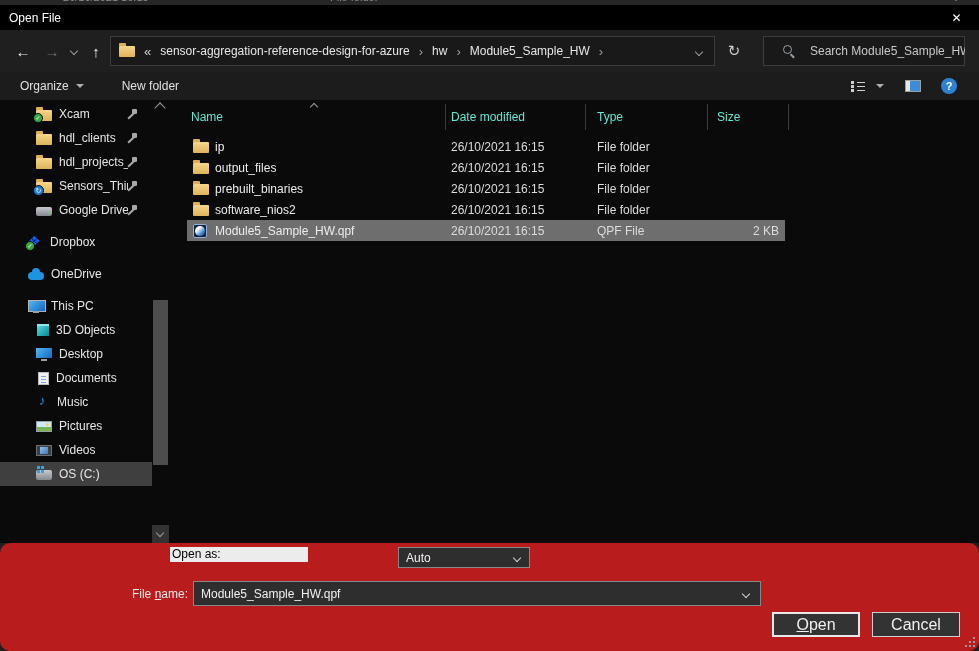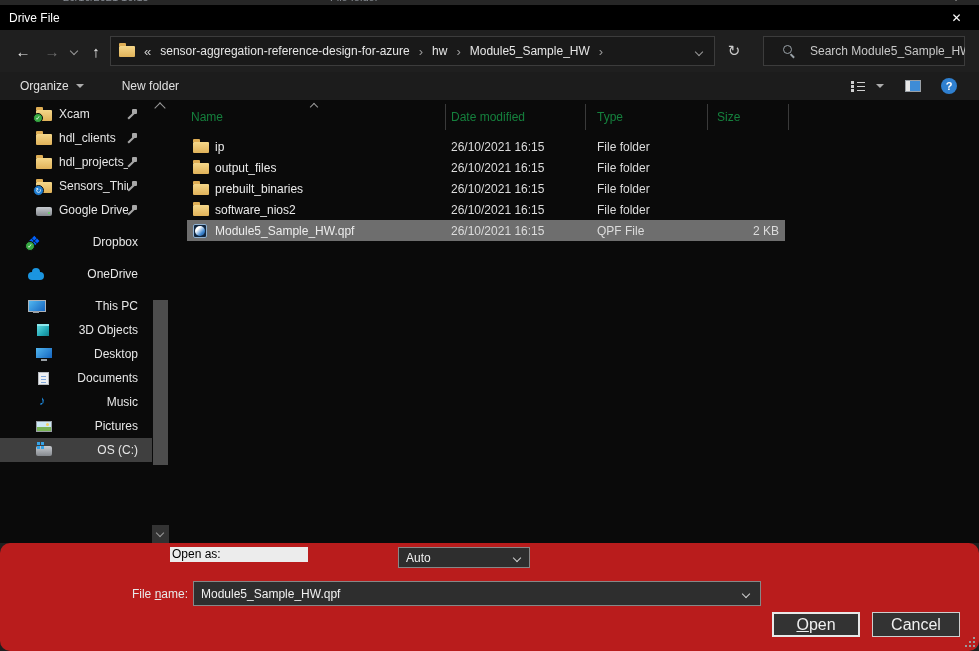--- a/index.html
+++ b/index.html
@@ -58,41 +58,41 @@
   .pane-btn { position:absolute; left:905px; top:6px; width:22px; height:16px; }
   .pane-icon { display:inline-block; width:16px; height:12px; border:1px solid #9aa0a6; background:linear-gradient(90deg,#e8e8e8 0 4px,#3f8cd6 4px); }
   .help-btn { position:absolute; left:941px; top:4px; width:22px; height:20px; }
   .help-icon { display:inline-block; width:16px; height:16px; border-radius:50%; background:#2f80d0; color:#fff; font-weight:bold; font-size:11px; line-height:16px; text-align:center; }
 
   
   .main { flex:1; position:relative; background:#0a0a0a; overflow:hidden; }
 
   
   .sidebar { position:absolute; left:0; top:2px; width:152px; }
-  .side-item { height:24px; display:flex; align-items:center; padding-right:14px; cursor:default;justify-content:space-between; }
+  .side-item { height:24px; display:flex; align-items:center; padding-right:14px; cursor:default; }
   .side-item.group-start { margin-top:8px; }
   .side-item.indent-0 { padding-left:28px; }
   .side-item.indent-1 { padding-left:36px; }
   .side-item.selected { background:#3f3f3f; }
   .side-label { margin-left:7px; color:#e6e6e6; white-space:nowrap; overflow:hidden; max-width:82px; }
   .pin-icon { margin-left:auto; position:relative; width:10px; height:10px; flex:none; }
   .pin-icon::before { content:""; position:absolute; top:0; right:1px; width:5px; height:5px; background:#a8a8a8; border-radius:1px; }
   .pin-icon::after { content:""; position:absolute; left:-1px; bottom:2px; width:8px; height:2px; background:#a8a8a8; transform:rotate(-45deg); }
 
   
   .side-scroll { position:absolute; left:152px; top:0; width:17px; height:443px; }
   .scroll-up { position:absolute; top:4px; left:4px; width:8px; height:8px; border-left:1.5px solid #9a9a9a; border-top:1.5px solid #9a9a9a; transform:rotate(45deg); border-right:none; border-bottom:none; }
   .scroll-thumb { position:absolute; top:200px; left:1px; width:15px; height:165px; background:#4d4d4d; }
   .scroll-down-box { position:absolute; bottom:0; left:0; width:17px; height:18px; background:#333; }
   .scroll-down-box .chev { margin:5px 0 0 5px; border-color:#9a9a9a; }
 
   
   .filearea { position:absolute; left:170px; top:0; right:0; bottom:0; }
   .list-header { position:relative; height:33px; }
-  .col-label { position:absolute; top:10px; color:#15803d; cursor:default; }
+  .col-label { position:absolute; top:10px; color:#5eead4; cursor:default; }
   .col-name { left:21px; }
   .col-date { left:281px; }
   .col-type { left:427px; }
   .col-size { left:547px; }
   .sort-chev { position:absolute; left:141px; top:4px; width:6px; height:6px; border-left:1.5px solid #9a9a9a; border-top:1.5px solid #9a9a9a; transform:rotate(45deg); }
   .col-div { position:absolute; top:4px; height:26px; width:1px; background:#3a3a3a; }
   .d1 { left:275px; } .d2 { left:415px; } .d3 { left:537px; } .d4 { left:618px; }
   .rows { margin-top:3px; }
   .row { position:relative; margin-left:17px; width:598px; height:21px; cursor:default; }
   .row.selected { background:#6e6e6e; }
@@ -166,21 +166,21 @@
 
   <div class="bg-strip">
     <span class="t1">26/10/2021 16:15</span>
     <span class="t2">File folder</span>
     <span class="t3">∨</span>
   </div>
 
   <div class="window">
 
     <div class="titlebar">
-      <span class="title">Drive File</span>
+      <span class="title">Open File</span>
       <button class="close-btn">
         <span>✕</span>
       </button>
     </div>
 
     <div class="navbar">
       <button class="nav-glyph back">
           <span>←</span>
         </button>
       <button class="nav-glyph fwd">
@@ -299,20 +299,25 @@
 
           </div>
           <div class="side-item indent-1">
             <span class="icon i-music"></span>
             <span class="side-label">Music</span>
 
           </div>
           <div class="side-item indent-1">
             <span class="icon i-picture"></span>
             <span class="side-label">Pictures</span>
+
+          </div>
+          <div class="side-item indent-1">
+            <span class="icon i-video"></span>
+            <span class="side-label">Videos</span>
 
           </div>
           <div class="side-item indent-1 selected">
             <span class="icon i-os-drive"></span>
             <span class="side-label">OS (C:)</span>
 
           </div>
         </div>
 
       <div class="side-scroll">

